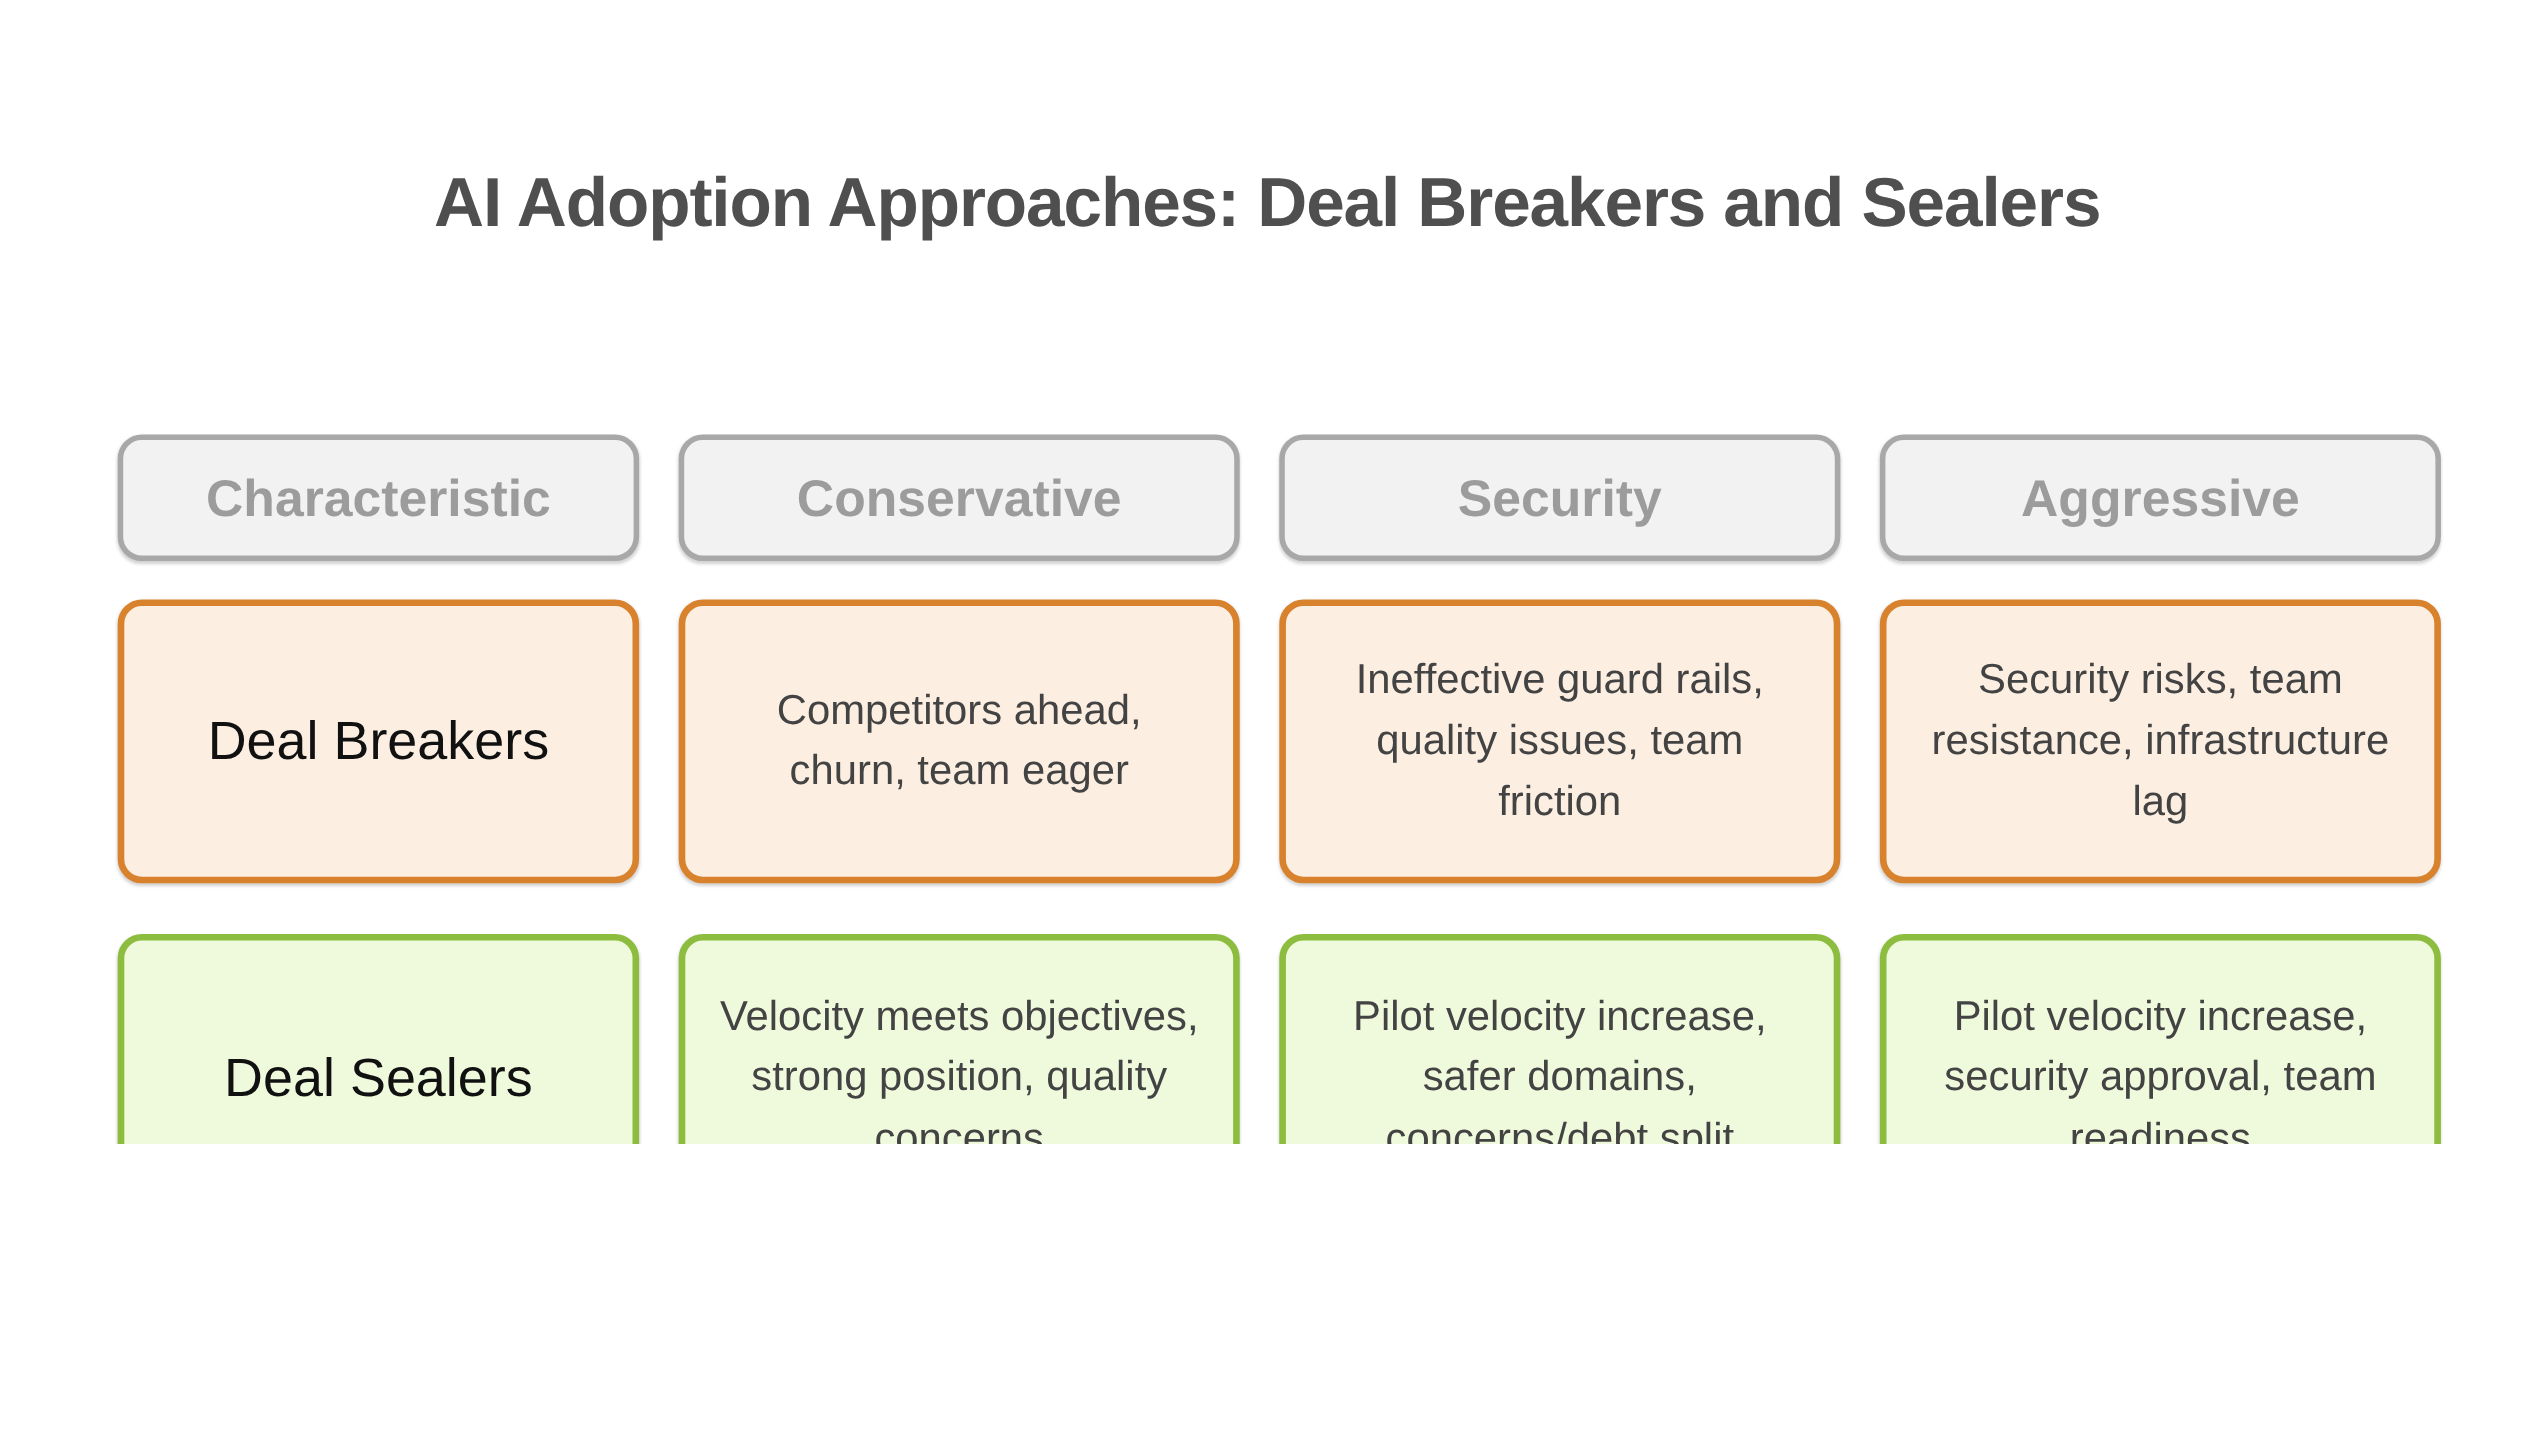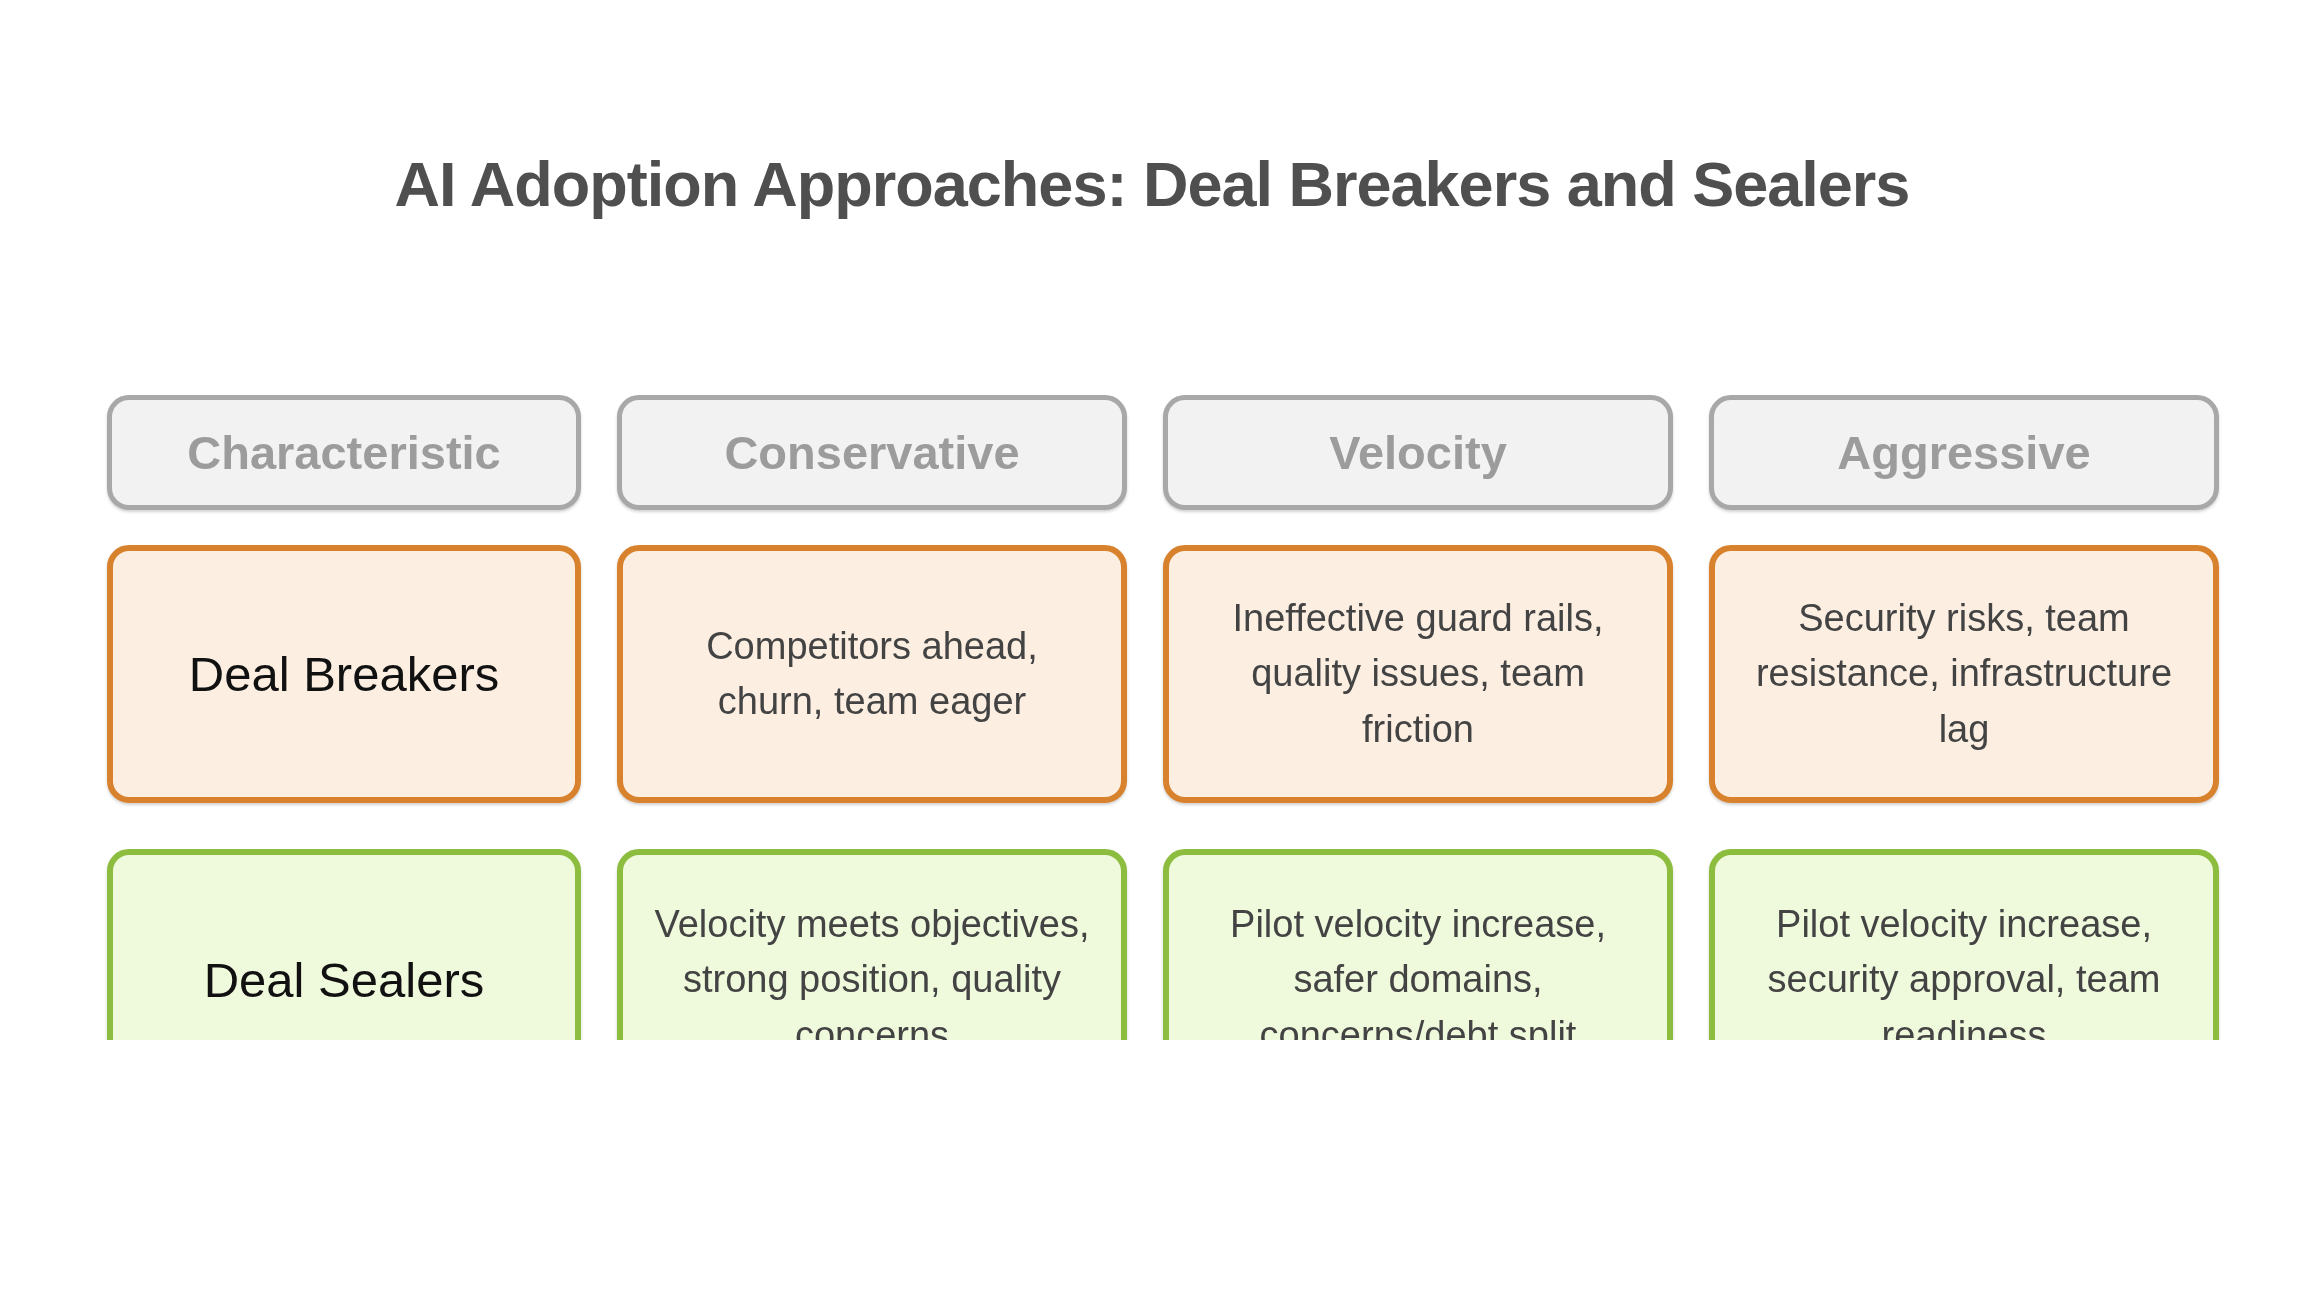--- a/index.html
+++ b/index.html
@@ -96,21 +96,21 @@
 
   <div class="grid">
 
     <div class="box header">
       <span>Characteristic</span>
     </div>
     <div class="box header">
       <span>Conservative</span>
     </div>
     <div class="box header">
-      <span>Velocity</span>
+      <span>Security</span>
     </div>
     <div class="box header">
       <span>Aggressive</span>
     </div>
 
     <div class="box breakers">
       <span class="row-label">Deal Breakers</span>
     </div>
     <div class="box breakers">
       <span class="cell-text">Competitors ahead, churn, team eager</span>

